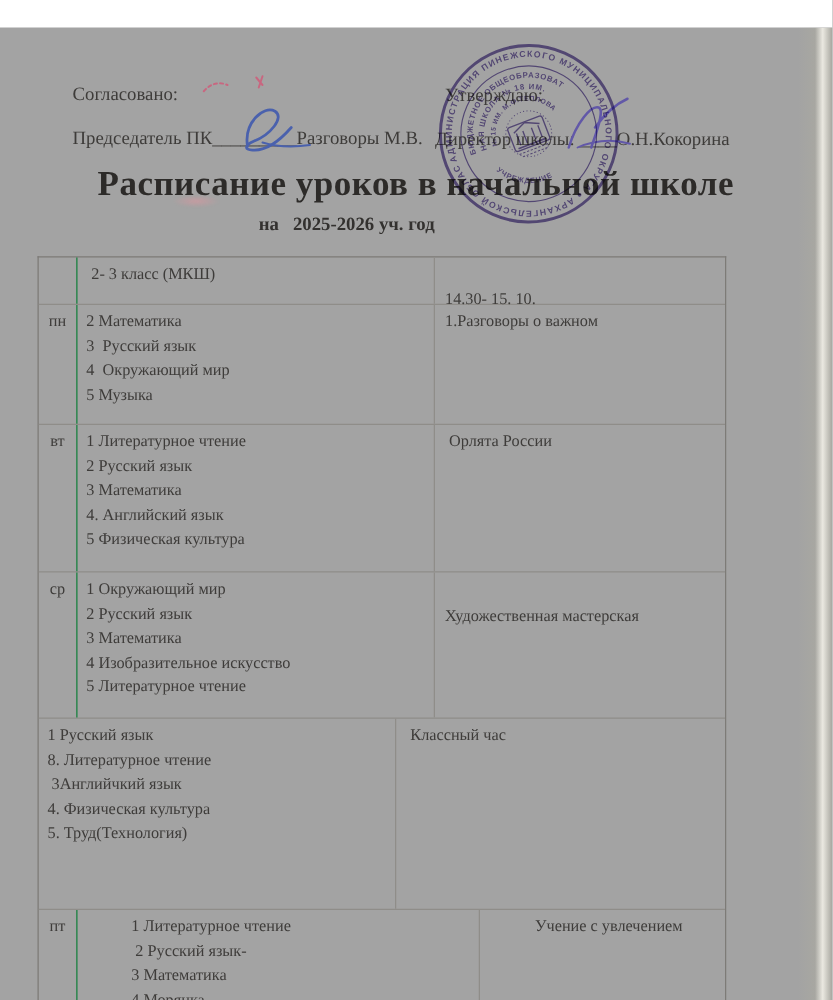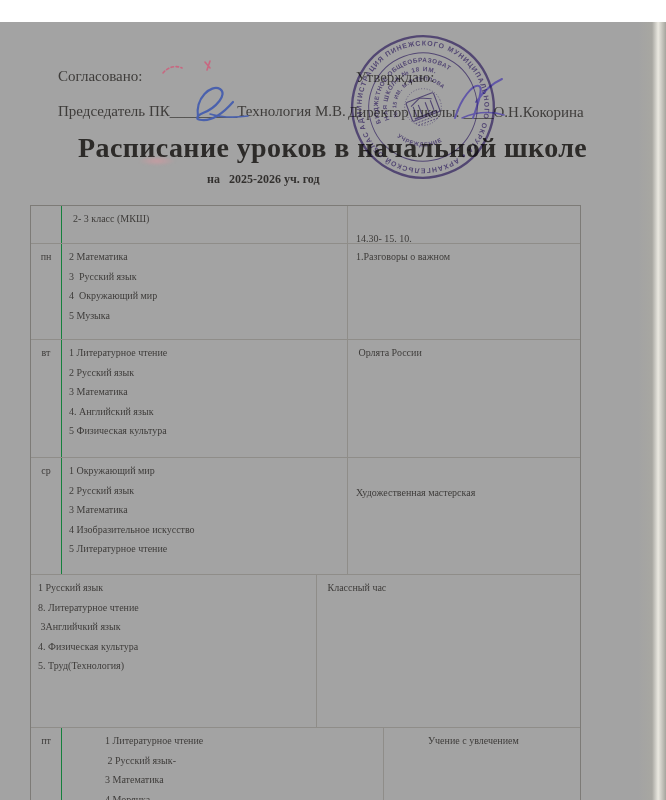--- a/index.html
+++ b/index.html
@@ -21,27 +21,27 @@
 
   
   .txt{position:absolute; font-size:15px; white-space:pre;}
   .agreed{left:58px; top:46px;}
   .approved{left:356px; top:47px;}
   .chair-line{left:58px; top:81px;}
   .director-line{left:348px; top:82px;}
   .uline{letter-spacing:0px;}
 
   .title{position:absolute; left:78px; top:110px; font-size:28px; font-weight:bold; color:#2d2b29; letter-spacing:.4px; white-space:pre;}
-  .subtitle{position:absolute; left:207px; top:150px; font-size:12px; font-weight:bold; color:#33312f; white-space:pre;}
+  .subtitle{position:absolute; left:207px; top:150px; font-size:15px; font-weight:bold; color:#33312f; white-space:pre;}
 
   
   .sched{position:absolute; left:30px; top:183px; width:551px; border:1px solid #7d7b77; border-bottom:none; box-sizing:border-box;}
   .row{display:flex; border-bottom:1px solid #8f8d89; box-sizing:border-box;}
   .row:last-child{border-bottom:none;}
-  .cell{box-sizing:border-box; font-size:10px; line-height:19.5px; white-space:pre-wrap;}
+  .cell{box-sizing:border-box; font-size:13px; line-height:19.5px; white-space:pre-wrap;}
   .day{width:31px; border-right:1px solid #15803d; text-align:center; padding-top:3px;}
   .lessons{width:286px; border-right:1px solid #8f8d89; padding:3px 4px 0 7px;}
   .act{flex:1; padding:3px 2px 0 8px;}
   .h-head{height:38px;}
   .h-pn{height:96px;}
   .h-vt{height:118px;}
   .h-sr{height:117px;}
   .h-ct{height:153px;}
   .h-pt{height:95px;gap:36px;}
   .head-class{padding-left:11px; padding-top:3px;}
@@ -53,21 +53,21 @@
   .sig{position:absolute; pointer-events:none;}
 </style>
 </head>
 <body>
 
 <div id="page">
 
   <div class="txt agreed">Согласовано:</div>
   <div class="txt approved">Утверждаю:</div>
 
-  <div class="txt chair-line"><span>Председатель ПК</span><span class="uline">_________</span><span>Технология М.В.</span></div>
+  <div class="txt chair-line"><span>Председатель ПК</span><span class="uline">_________</span><span>Разговоры М.В.</span></div>
 
   <div class="txt director-line"><span>Директор школы: </span><span class="uline">____</span><span>О.Н.Кокорина</span></div>
 
   <div class="title">Расписание уроков в начальной школе</div>
   <div class="subtitle">на   2025-2026 уч. год</div>
 
   <div class="smudge"></div>
 
   <div class="sched">
     <div class="row h-head">

